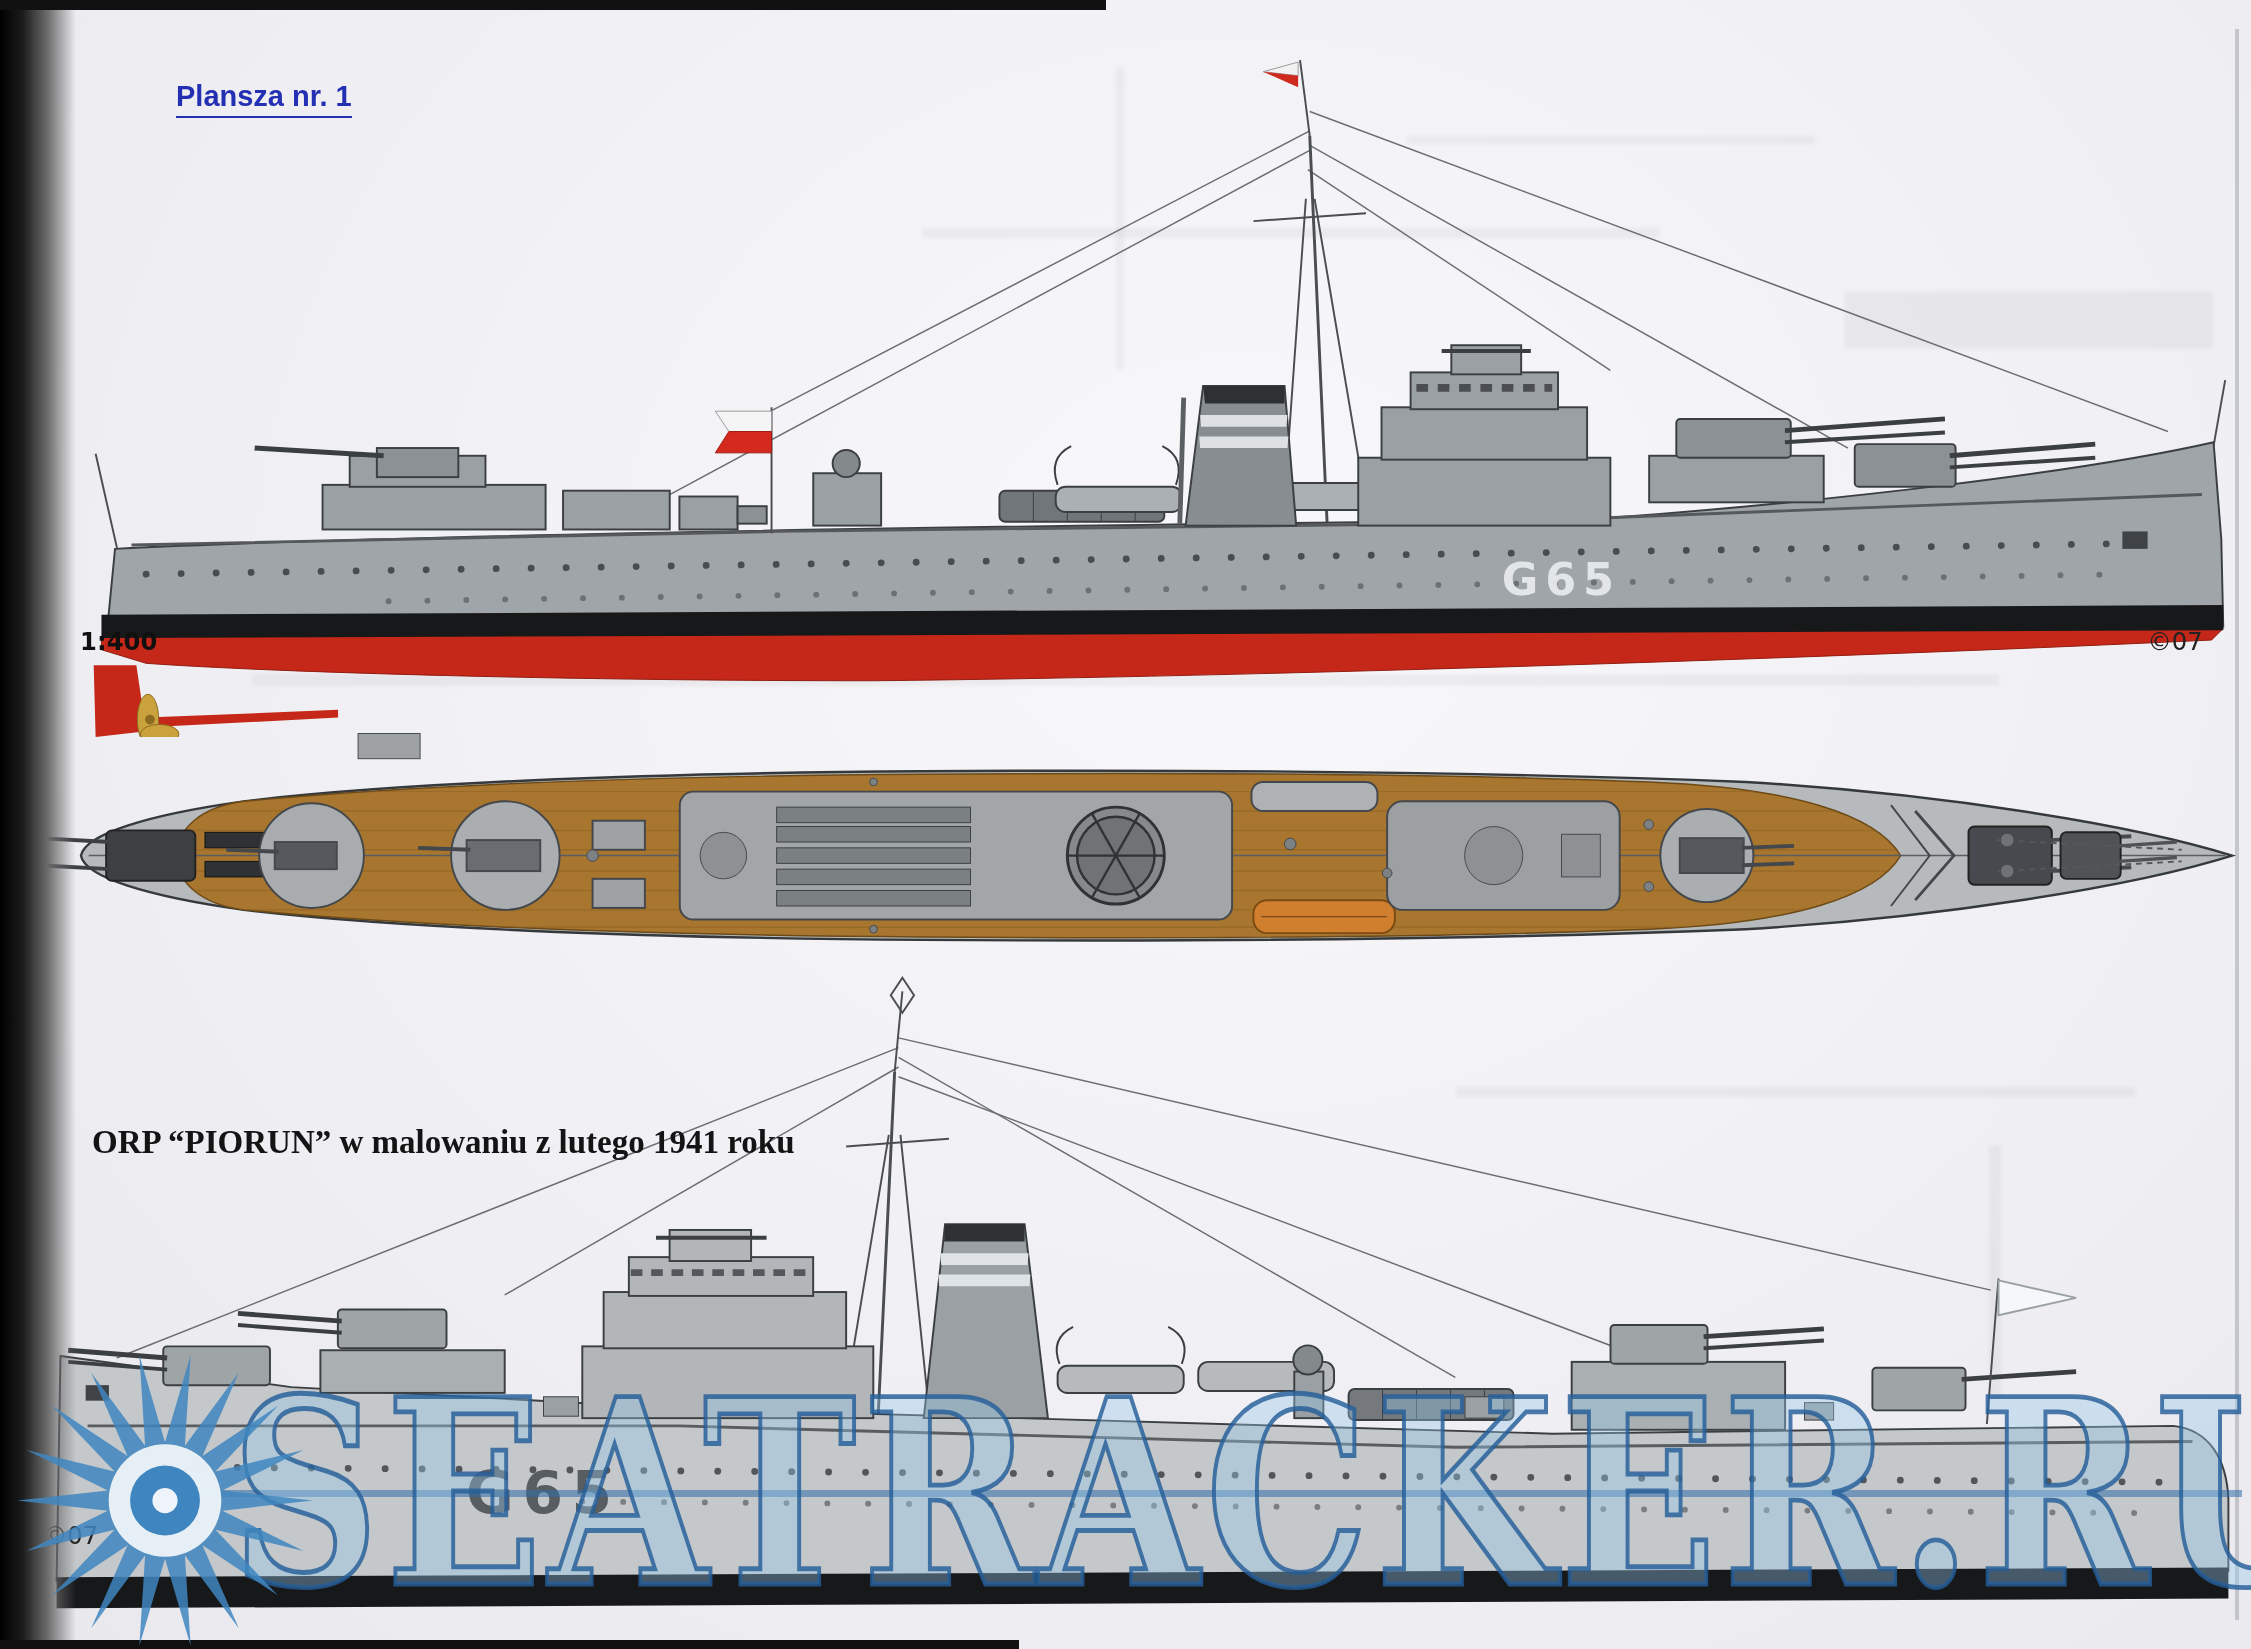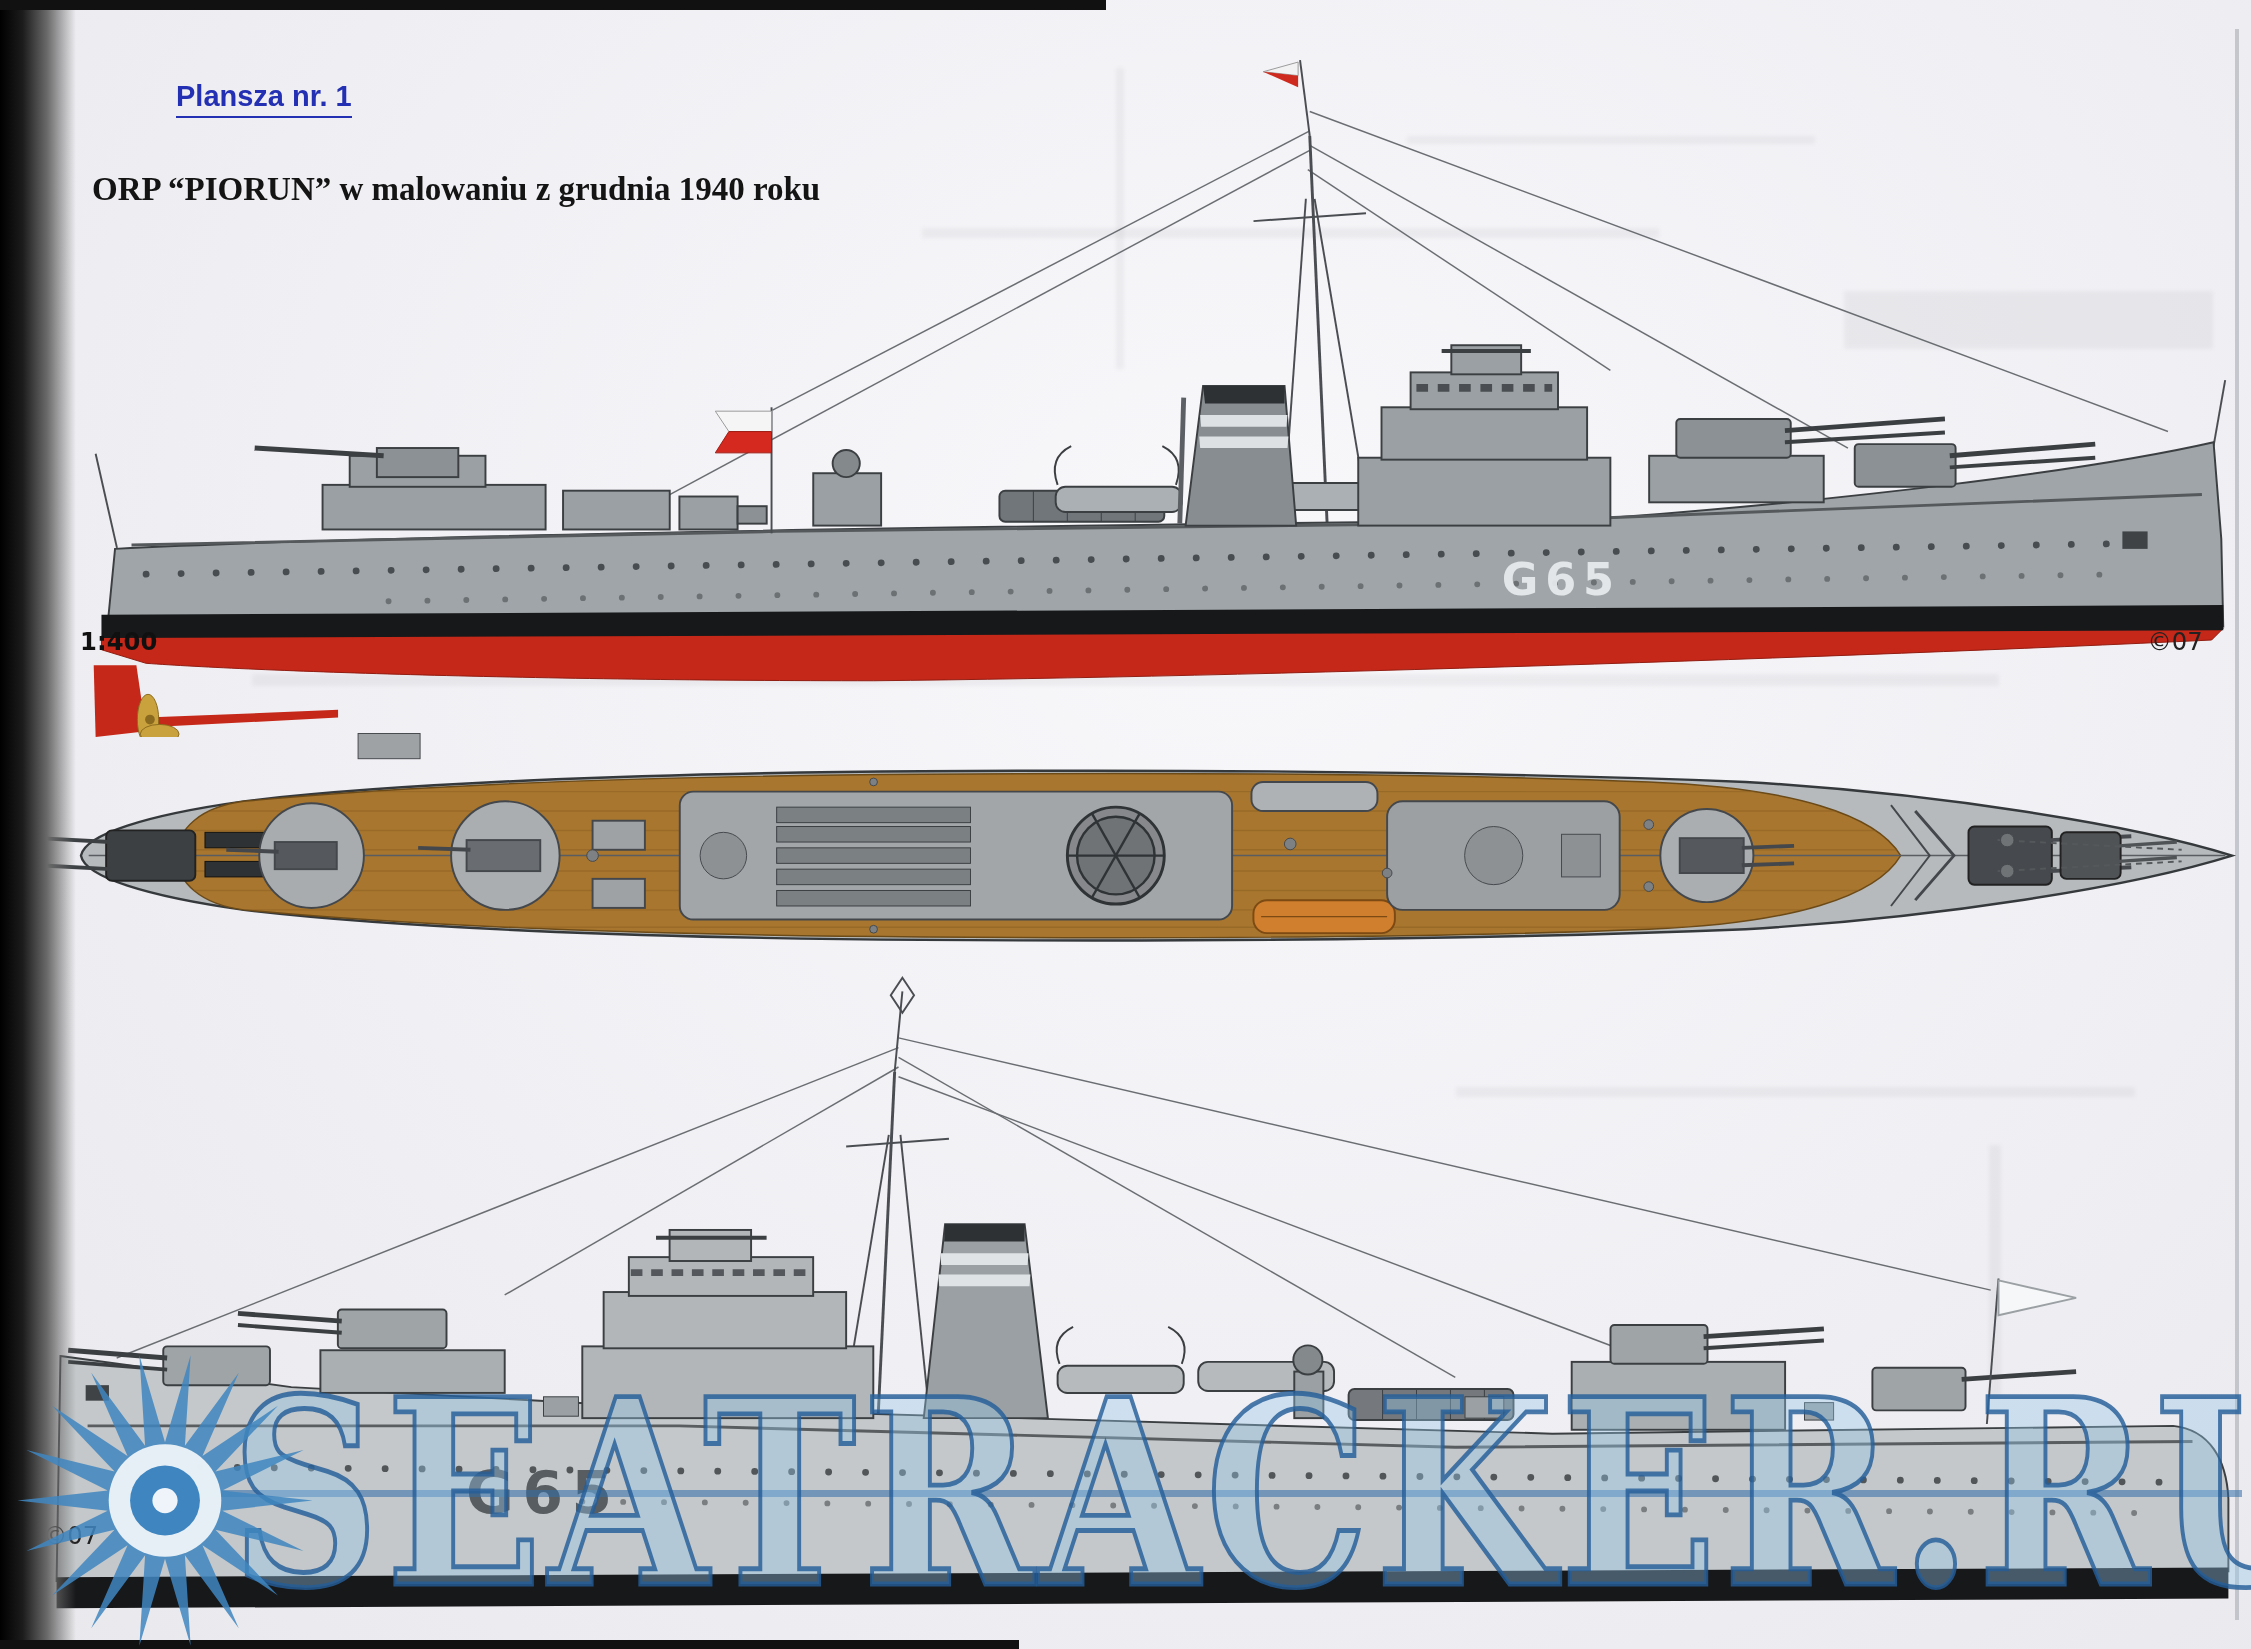--- a/index.html
+++ b/index.html
@@ -39,21 +39,21 @@
   <div class="ghost" style="left:252px;top:674px;width:1747px;height:11.6px;"></div>
   <div class="ghost" style="left:1456px;top:1087px;width:679px;height:9.7px;"></div>
   <div class="ghost" style="left:1989px;top:1145px;width:11.6px;height:252px;"></div>
 
   <div class="abs binding"></div>
   <div class="abs edge-top"></div>
   <div class="abs edge-bottom"></div>
   <div class="abs edge-right"></div>
 
   <div class="abs plate-label">Plansza nr. 1</div>
-  <div class="abs heading h1940">ORP “PIORUN” w malowaniu z grudnia 1940 roku</div>
+  <div class="abs heading h1941">ORP “PIORUN” w malowaniu z lutego 1941 roku</div>
 
   <svg class="draw" style="top:0;" width="2251" height="737" viewBox="0 0 2320 760">
     <g stroke="#6a6e72" stroke-width="1.5" fill="none">
       <line x1="1350" y1="115" x2="2235" y2="445"></line>
       <line x1="1350" y1="135" x2="796" y2="423"></line>
       <line x1="1350" y1="155" x2="690" y2="510"></line>
       <line x1="1350" y1="150" x2="1905" y2="462"></line>
       <line x1="1348" y1="175" x2="1660" y2="382"></line>
     </g>
     <g stroke="#4a4e52" fill="none">

